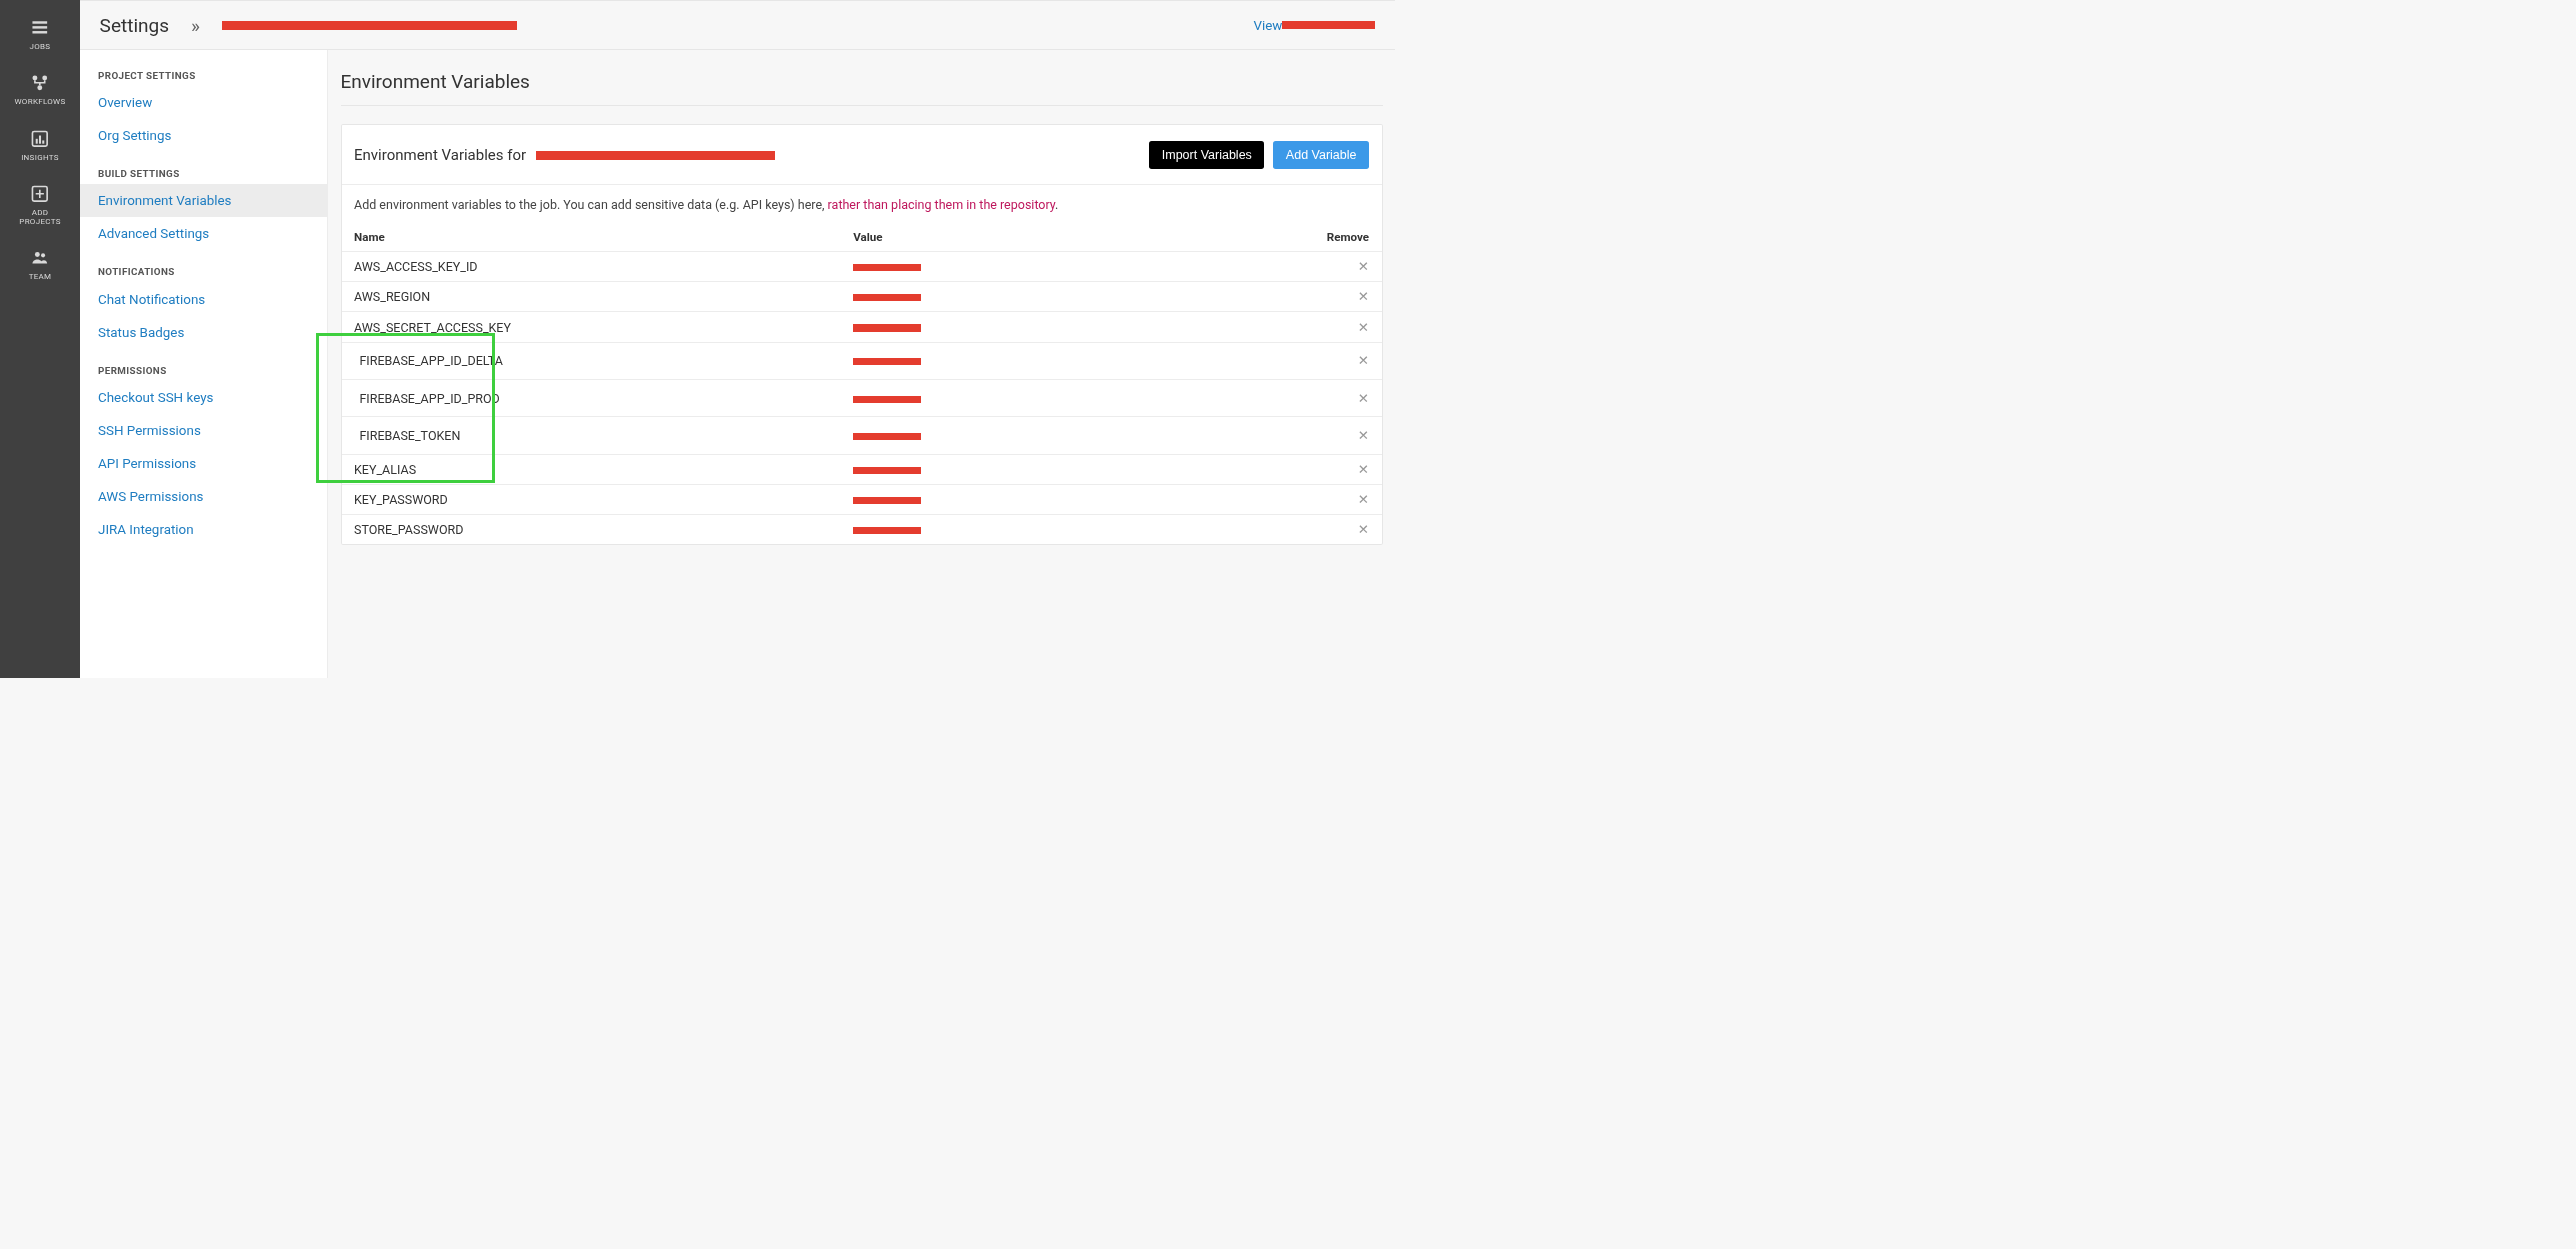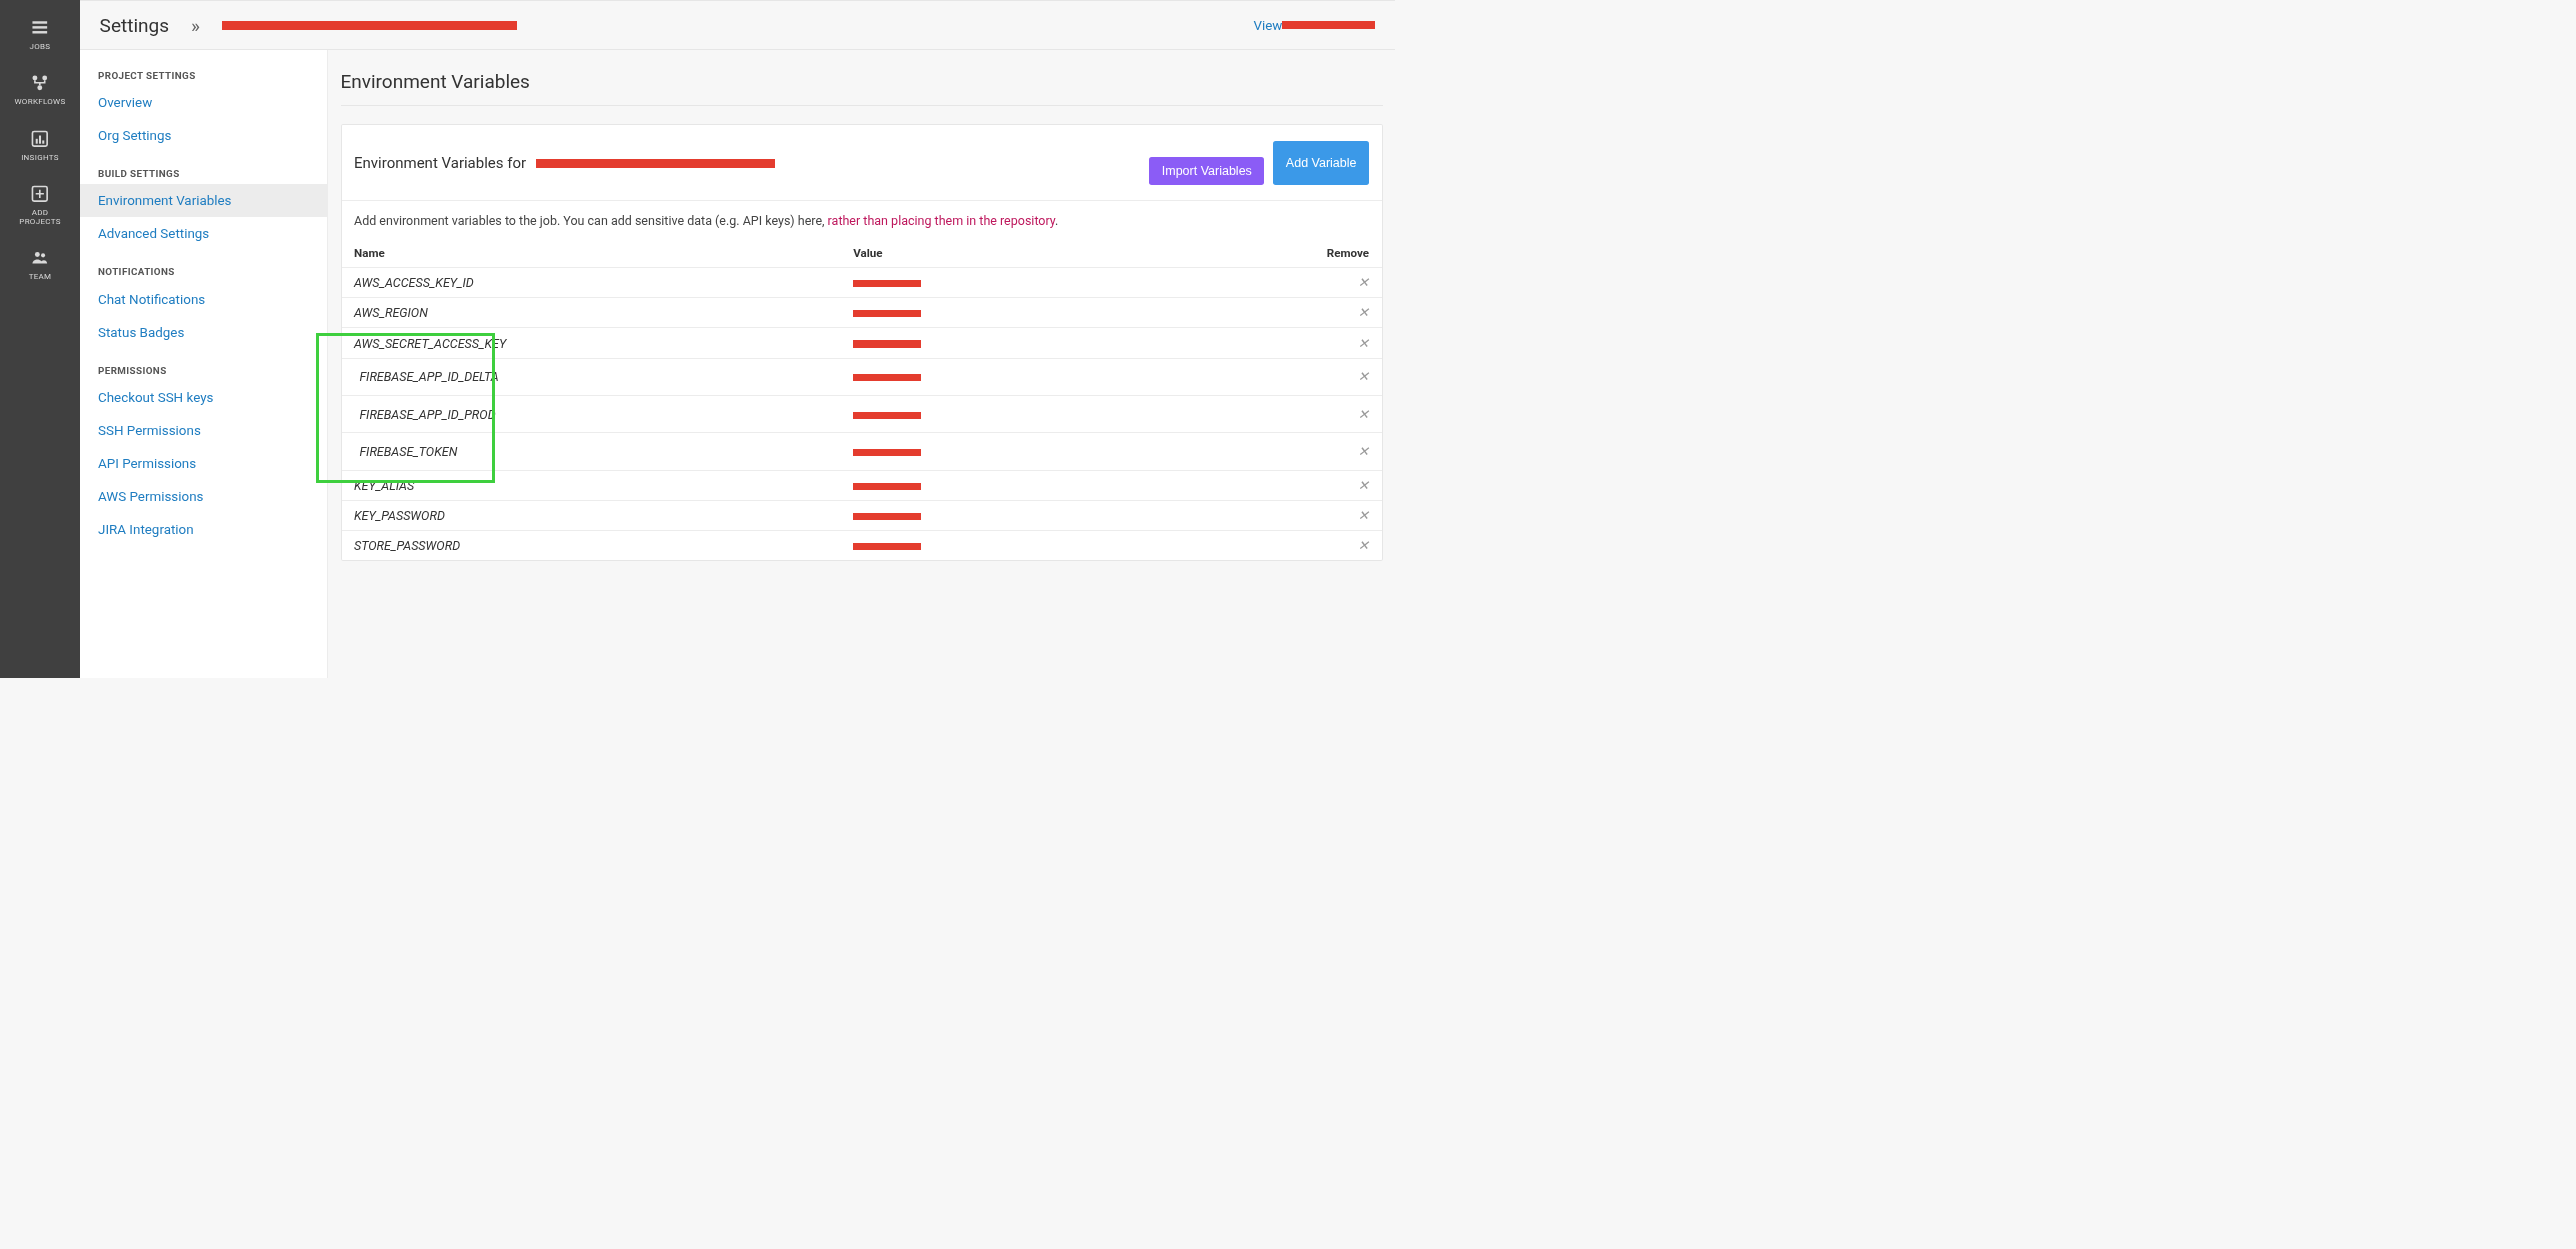--- a/index.html
+++ b/index.html
@@ -171,21 +171,21 @@
   }
   .btn {
     display: inline-block;
     padding: 7.1px 12.5px;
     font-size: 12.5px;
     border-radius: 2.7px;
     cursor: pointer;
     color: #fff;
     border: none;
   }
-  .btn.import { background: #8b5cf6; margin-top: 16px; }
+  .btn.import { background: #000000; }
   .btn.add { background: #3b99e8; }
 
   .desc {
     padding: 12.5px 12.5px 12.5px 12.5px;
     font-size: 12.5px;
     color: #444;
   }
   .desc a { color: #be185d; text-decoration: none; }
 
   table.vars {
@@ -199,21 +199,20 @@
     font-size: 11.6px;
     color: #333;
     padding: 5.4px 12.5px 7.1px 12.5px;
   }
   table.vars th.val-col { text-align: left; }
   table.vars th.rem-col { text-align: right; }
   table.vars td {
     padding: 7.1px 12.5px;
     border-top: 0.9px solid #ececec;
     vertical-align: middle;
-    font-style: italic;
   }
   table.vars td.name-cell { width: 48%; }
   table.vars td.val-cell  { width: 42%; }
   table.vars td.rem-cell  { text-align: right; width: 10%; color: #888; }
   .x-icon {
     display: inline-block;
     cursor: pointer;
     color: #999;
     font-size: 13.4px;
     line-height: 1;

